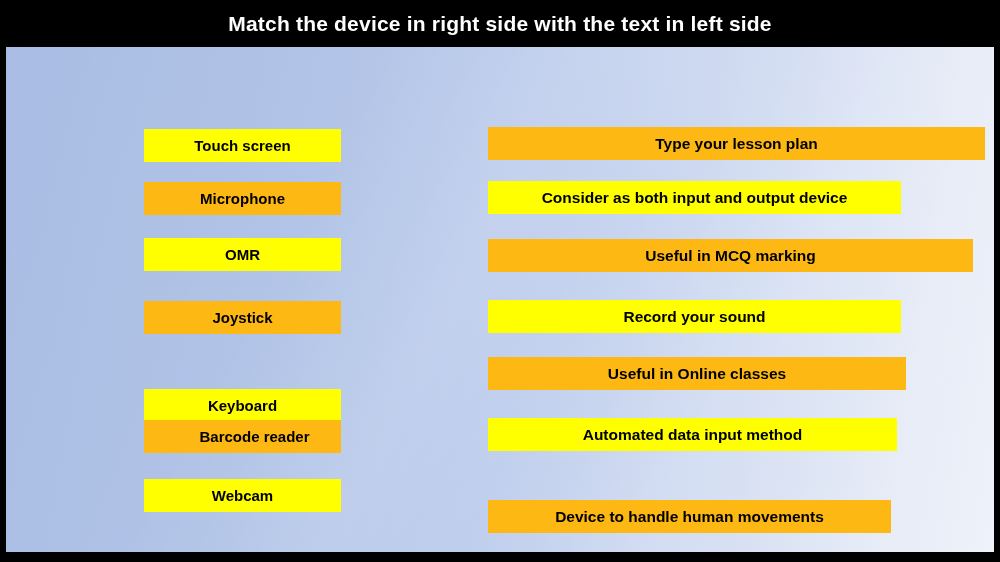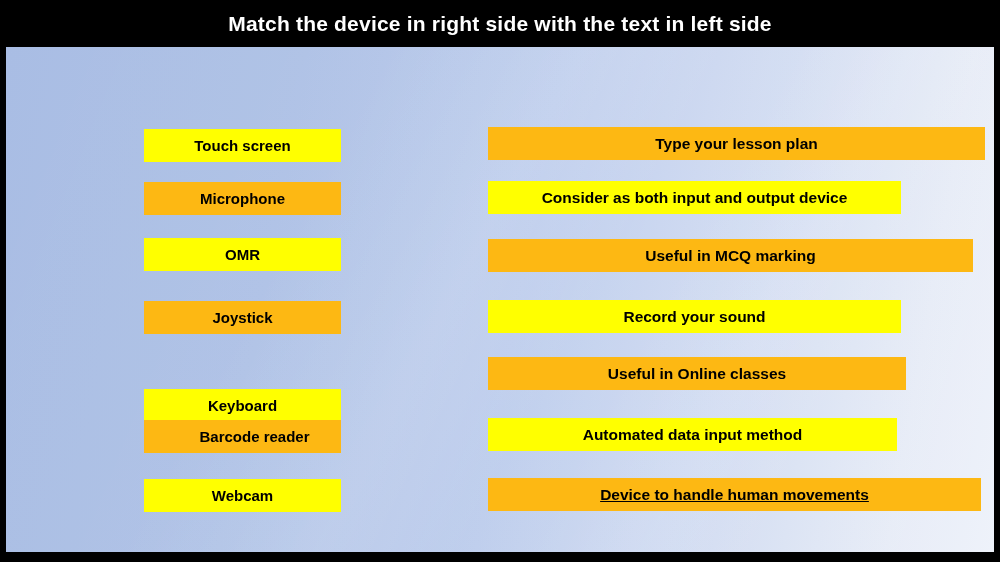--- a/index.html
+++ b/index.html
@@ -148,21 +148,21 @@
           </div>
           <div class="bar yellow" style="top: 253px; width: 413px;">
             <span>Record your sound</span>
           </div>
           <div class="bar orange" style="top: 310px; width: 418px;">
             <span>Useful in Online classes</span>
           </div>
           <div class="bar yellow" style="top: 371px; width: 409px; text-align: right;">
             <span>Automated data input method</span>
           </div>
-          <div class="bar orange" style="top: 431px; width: 493px; text-decoration: underline;">
+          <div class="bar orange" style="top: 453px; width: 403px;">
             <span>Device to handle human movements</span>
           </div>
         </div>
 
     </div>
 
   </div>
 
 </div>
 

